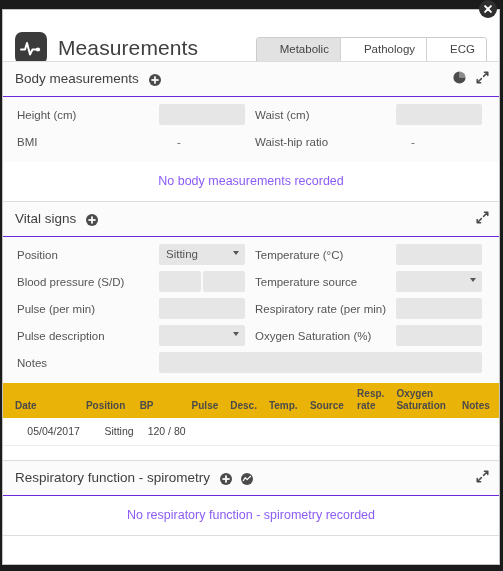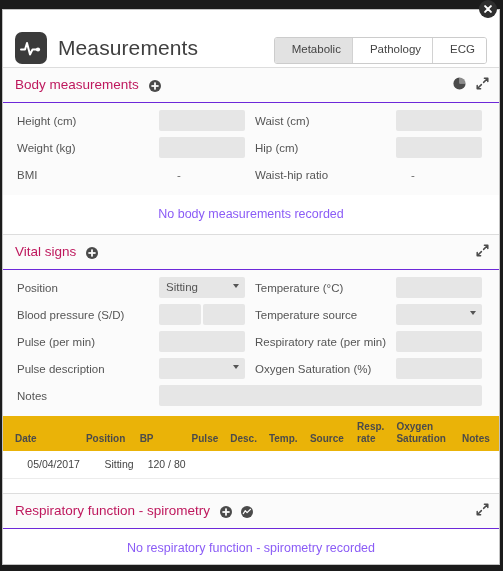--- a/index.html
+++ b/index.html
@@ -49,21 +49,21 @@
     text-align: center;
     font-family: "DejaVu Sans", sans-serif;
     cursor: pointer;
     z-index: 30;
     font-weight: bold;
   }
 
   
   .hdr {
     position: relative;
-    height: 58px;
+    height: 52px;
     background: #ffffff;
   }
   .hdr-logo {
     position: absolute;
     left: 12px;
     top: 22px;
     width: 32px;
     height: 32px;
     background: #3b3b3b;
     border-radius: 7px;
@@ -84,21 +84,21 @@
     top: 27px;
     display: flex;
     border: 1px solid #cccccc;
     border-radius: 3px;
     overflow: hidden;
     background: #ffffff;
   }
   .tab {
     font-size: 11.5px;
     color: #444444;
-    padding: 6px 11px 7px 17px;
+    padding: 6px 11px 7px 23px;
     background: #ffffff;
     border-right: 1px solid #d2d2d2;
     cursor: pointer;
     white-space: nowrap;
     line-height: 1;
   }
   .tab:last-child { border-right: none; }
   .tab.active { background: #e2e2e2; }
 
   
@@ -112,21 +112,21 @@
   .panel-head {
     position: relative;
     height: 34px;
     background: #fbfbfb;
   }
   .panel-title {
     position: absolute;
     left: 12px;
     top: 9px;
     font-size: 13.5px;
-    color: #be185d;
+    color: #404040;
   }
   .hdr-icons {
     position: absolute;
     right: 10px;
     top: 9px;
     display: flex;
     align-items: center;
     gap: 10px;
   }
   .icon-btn {
@@ -310,26 +310,20 @@
       <div class="panel-body">
         <div class="form">
 
           <div class="frow">
             <span class="flabel l">Height (cm)</span>
             <input class="fin col1" type="text" value="" style="">
             <span class="flabel r">Waist (cm)</span>
             <input class="fin col2" type="text" value="" style="">
           </div>
 
-          <div class="frow">
-            <span class="flabel l">Weight (kg)</span>
-            <input class="fin col1" type="text" value="" style="">
-            <span class="flabel r">Hip (cm)</span>
-            <input class="fin col2" type="text" value="" style="">
-          </div>
 
           <div class="frow">
             <span class="flabel l">BMI</span>
             <span class="fstatic col1">-</span>
             <span class="flabel r">Waist-hip ratio</span>
             <span class="fstatic col2">-</span>
           </div>
 
         </div>
         <div class="empty-msg">No body measurements recorded</div>

